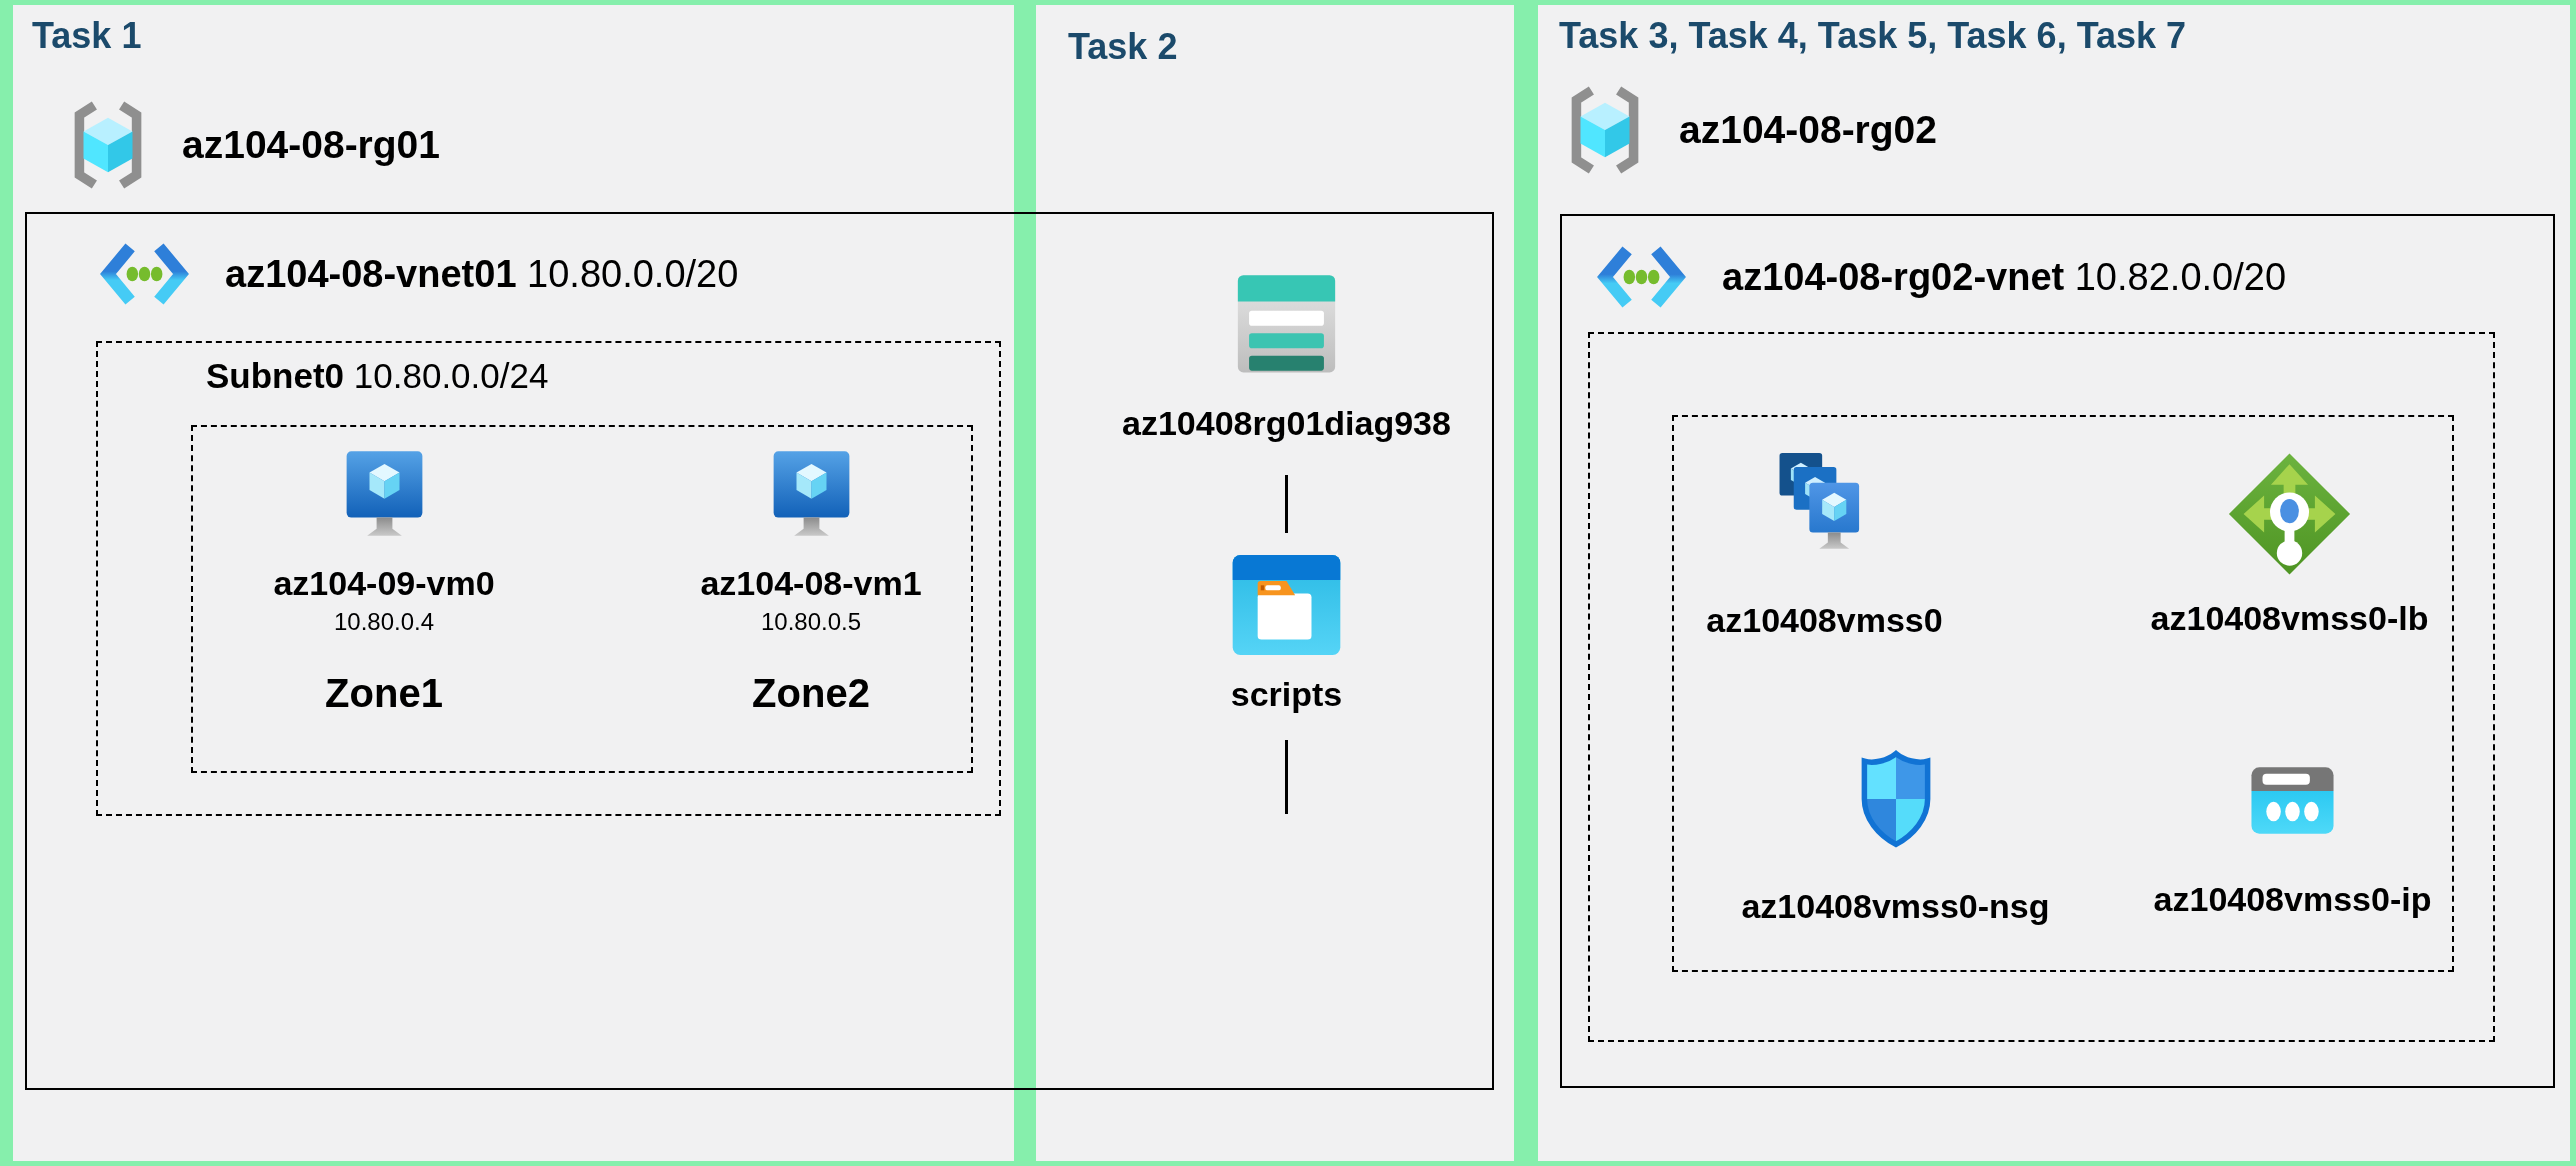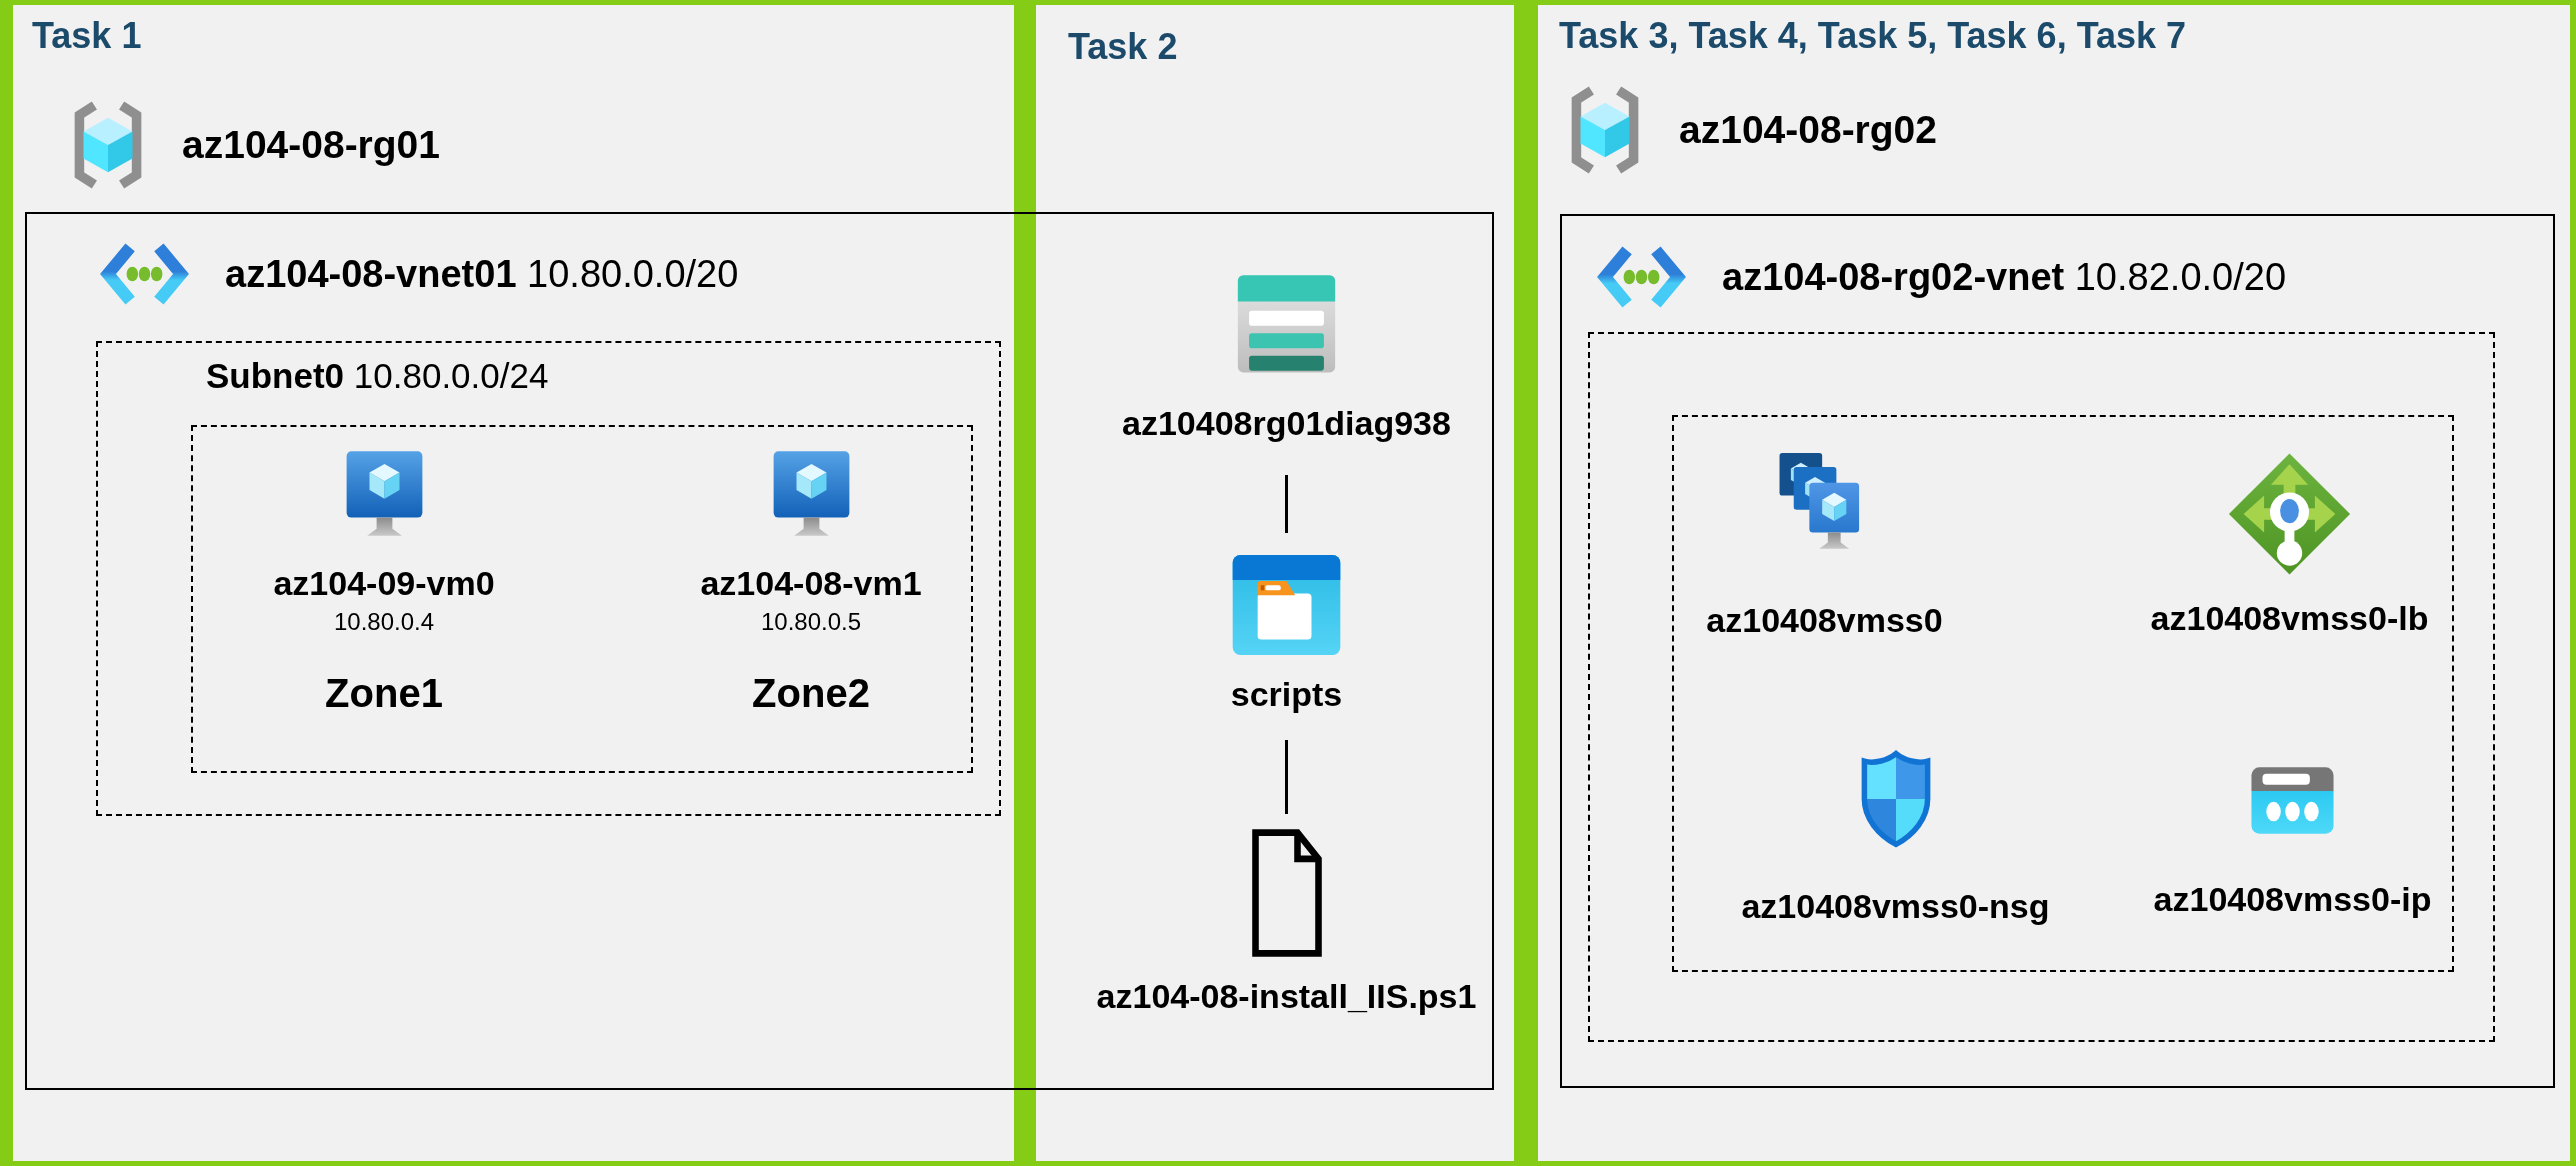--- a/index.html
+++ b/index.html
@@ -1,16 +1,16 @@
 <!DOCTYPE html>
 <html style="font-size:10.8px"><head>
 <meta charset="utf-8">
 <style>
   html,body{margin:0;padding:0;background:#ffffff;}
-  #canvas{position:relative;width:2576px;height:1166px;background:#84cc16;overflow:hidden;
+  #canvas{position:relative;width:2576px;height:1166px;background:#86efac;overflow:hidden;
           font-family:"Liberation Sans", sans-serif;color:#000;}
   .panel{position:absolute;top:5.4px;height:1156px;background:#f1f1f2;}
   .task-title{position:absolute;font-size:36px;font-weight:700;color:#1b4a6b;white-space:nowrap;}
   .solid-box{position:absolute;border:2.7px solid #000;background:transparent;}
   .dashed-box{position:absolute;border:2.7px dashed #000;background:transparent;}
   .rg-row{position:absolute;display:flex;align-items:center;}
   .rg-label{font-size:39px;font-weight:700;margin-left:30px;white-space:nowrap;}
   .vnet-row{position:absolute;display:flex;align-items:center;}
   .vnet-label{font-size:38px;margin-left:34px;white-space:nowrap;}
   .subnet-label{position:absolute;font-size:35px;white-space:nowrap;}
@@ -189,29 +189,20 @@
         <path d="M17,25 v-6 a1.5,1.5 0 0 1 1.5,-1.5 h13.5 l4.5,7.5 z" fill="#f7941e"></path>
         <rect x="21" y="19.8" width="8" height="2.6" rx="1" fill="#ffffff"></rect>
         <rect x="18.6" y="19.8" width="1.8" height="2.6" fill="#c05a00"></rect>
       </svg>
     </span>
     <div class="node-name" style="margin-top:16px;">scripts</div>
   </div>
 
   <div class="connector" style="left:1285px;top:740px;height:74px;"></div>
 
-  <div class="node" style="left:1091px;top:827px;width:391px;">
-    <span>
-      <svg width="84" height="132" viewBox="0 0 64 100">
-        <path d="M8,4 H40 L56,24 V96 H8 Z" fill="#f1f1f2" stroke="#000" stroke-width="5" stroke-linejoin="miter"></path>
-        <path d="M40,4 V24 H56" fill="none" stroke="#000" stroke-width="5"></path>
-      </svg>
-    </span>
-    <div class="node-name" style="margin-top:17.5px;">az104-08-install_IIS.ps1</div>
-  </div>
 
   <div class="node" style="left:1649px;top:450px;width:351px;">
     <span>
       <svg width="108" height="128" viewBox="0 0 76 90">
         <rect x="6" y="2" width="30" height="30" rx="2" fill="#14518c"></rect>
         <polygon points="21,9 28,13 21,17 14,13" fill="#cfefff"></polygon>
         <polygon points="14,13 21,17 21,25 14,21" fill="#9ee2f8"></polygon>
         <polygon points="28,13 28,21 21,25 21,17" fill="#6ed0f4"></polygon>
         <rect x="16" y="12" width="30" height="30" rx="2" fill="#1b70c4"></rect>
         <polygon points="31,19 38,23 31,27 24,23" fill="#cfefff"></polygon>

